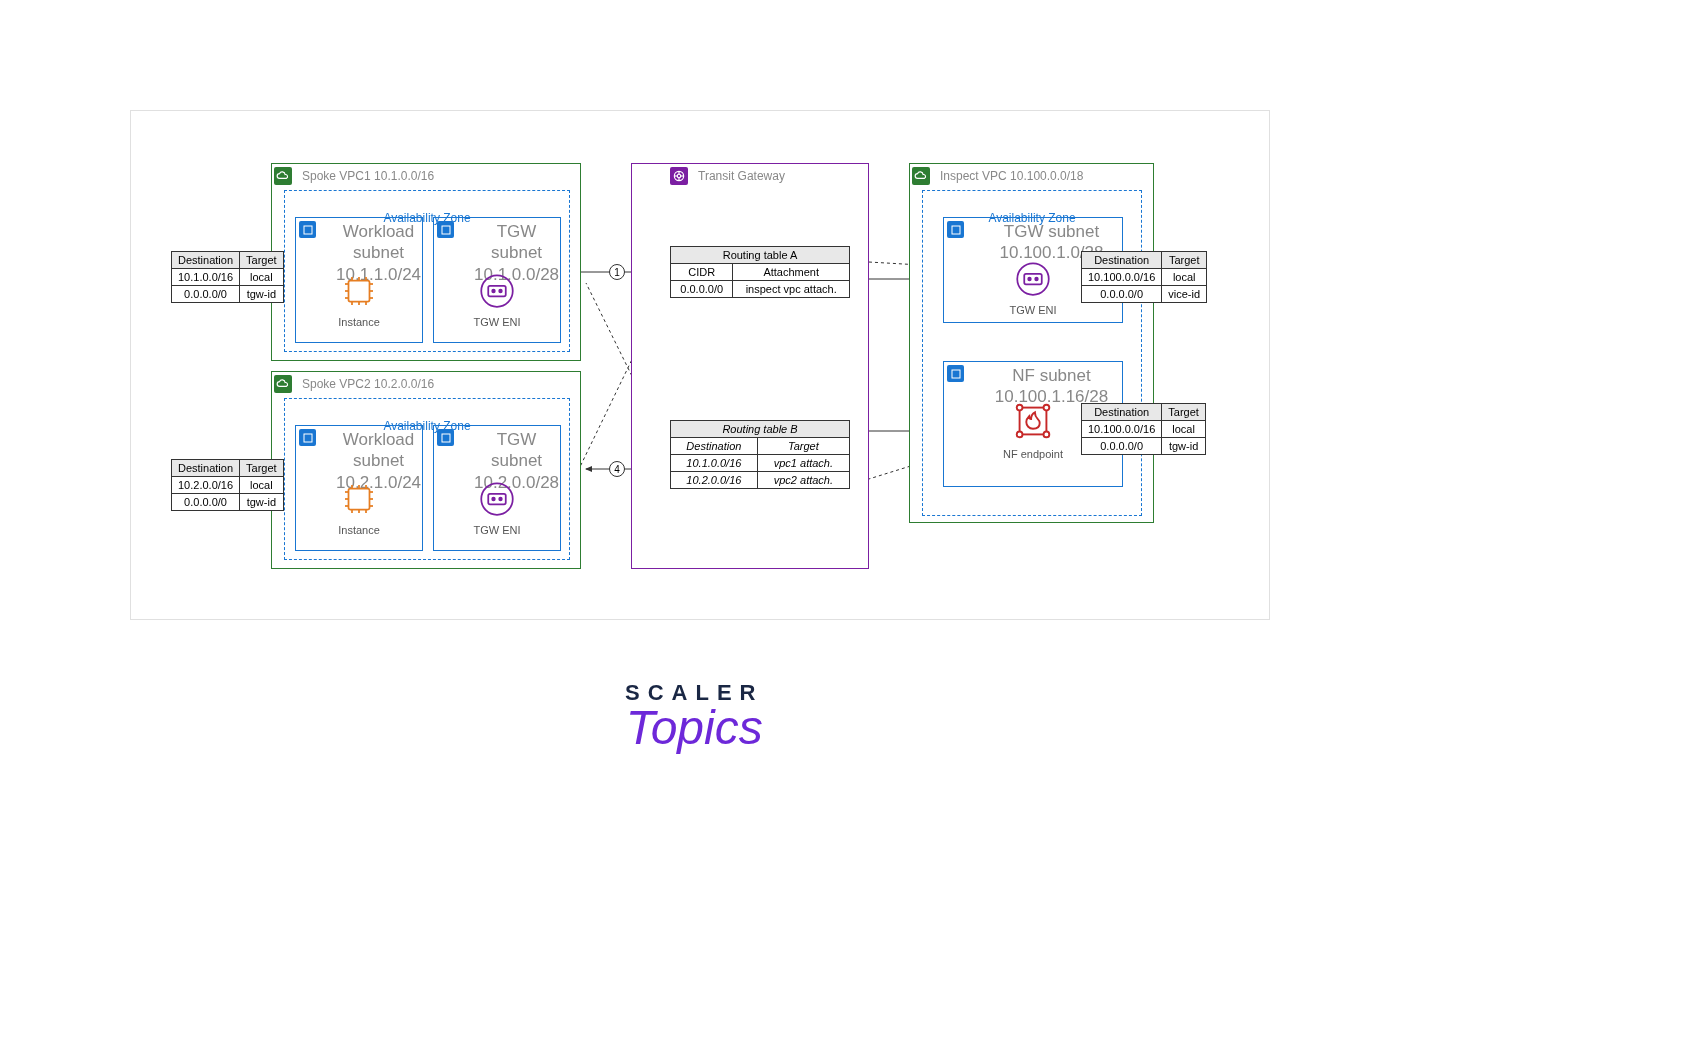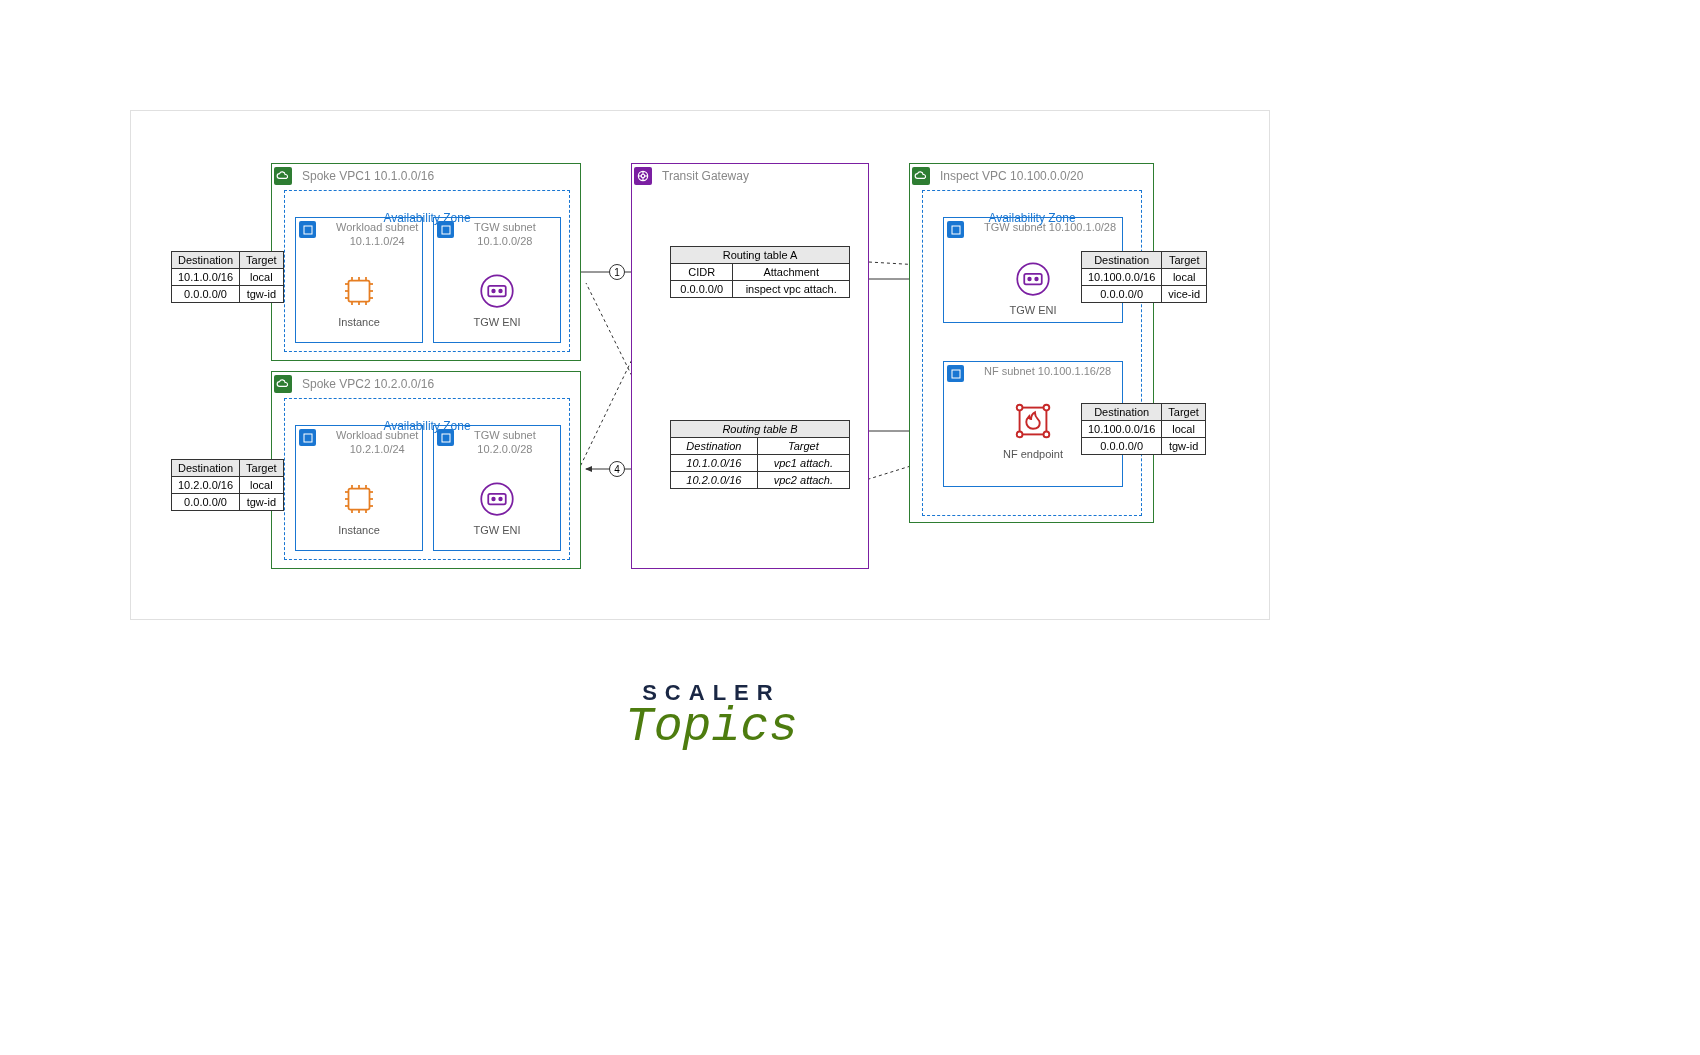--- a/index.html
+++ b/index.html
@@ -56,21 +56,21 @@
   }
   .subnet-box {
     position: absolute;
     border: 1.5px solid #1976d2;
   }
   .subnet-header {
     display: flex;
     align-items: flex-start;
     gap: 20px;
     padding: 3px 3px 0 3px;
-    font-size: 11px;
+    font-size: 17px;
     color: #888;
     line-height: 1.25;
   }
   .subnet-icon {
     width: 17px; height: 17px;
     background: #1976d2;
     border-radius: 2px;
     display: inline-flex; align-items: center; justify-content: center;
     flex-shrink: 0;
     color:#fff;
@@ -131,23 +131,23 @@
     text-align: center;
   }
   .logo .word1 {
     font-family: Arial, sans-serif;
     font-weight: 700;
     letter-spacing: 8px;
     font-size: 22px;
     color: #1a2744;
   }
   .logo .word2 {
-    font-family: Liberation Mono, monospace;
+    font-family: Liberation Sans, sans-serif;
     font-size: 48px;
-    color: #4d7c0f;
+    color: #6d28d9;
     margin-top: -6px;
     font-style: italic;
   }
   svg.connectors {
     position: absolute;
     left: 0; top: 0;
     width: 1140px; height: 510px;
     pointer-events: none;
   }
 </style>
@@ -344,21 +344,21 @@
           <td>10.2.0.0/16</td>
           <td>local</td>
         </tr>
     <tr>
           <td>0.0.0.0/0</td>
           <td>tgw-id</td>
         </tr>
   </tbody>
     </table>
 
-  <div class="vpc-box vpc-purple" style="left:500px; top:52px; width:238px; height:406px;">
+  <div class="vpc-box vpc-purple" style="left:500px; top:52px; width:238px; height:406px;padding-left:36px;">
     <div class="vpc-header">
       <span class="cloud-icon">
         <svg viewBox="0 0 24 24" fill="none" stroke="#fff" stroke-width="2">
             <circle cx="12" cy="12" r="8"></circle>
             <circle cx="12" cy="12" r="3"></circle>
             <line x1="12" y1="4" x2="12" y2="9"></line>
             <line x1="12" y1="15" x2="12" y2="20"></line>
             <line x1="4" y1="12" x2="9" y2="12"></line>
             <line x1="15" y1="12" x2="20" y2="12"></line>
           </svg>
@@ -399,21 +399,21 @@
       </table>
   </div>
 
   <div class="vpc-box vpc-green" style="left:778px; top:52px; width:245px; height:360px;">
     <div class="vpc-header">
       <span class="cloud-icon">
         <svg viewBox="0 0 24 24" fill="none" stroke="#fff" stroke-width="2">
             <path d="M6 16a4 4 0 010-8 5 5 0 019.6 1.5A3.5 3.5 0 0118 16H6z"></path>
           </svg>
       </span>
-      <span>Inspect VPC 10.100.0.0/20</span>
+      <span>Inspect VPC 10.100.0.0/18</span>
     </div>
     <div class="az-box" style="left:12px; top:26px; width:220px; height:326px;">
       <div class="az-label">Availability Zone</div>
       <div class="subnet-box" style="left:20px; top:26px; width:180px; height:106px;">
         <div class="subnet-header">
           <span class="subnet-icon">
               <svg viewBox="0 0 24 24" width="12" height="12" fill="none" stroke="#fff" stroke-width="2">
                 <rect x="4" y="4" width="16" height="16"></rect>
               </svg>
             </span>

